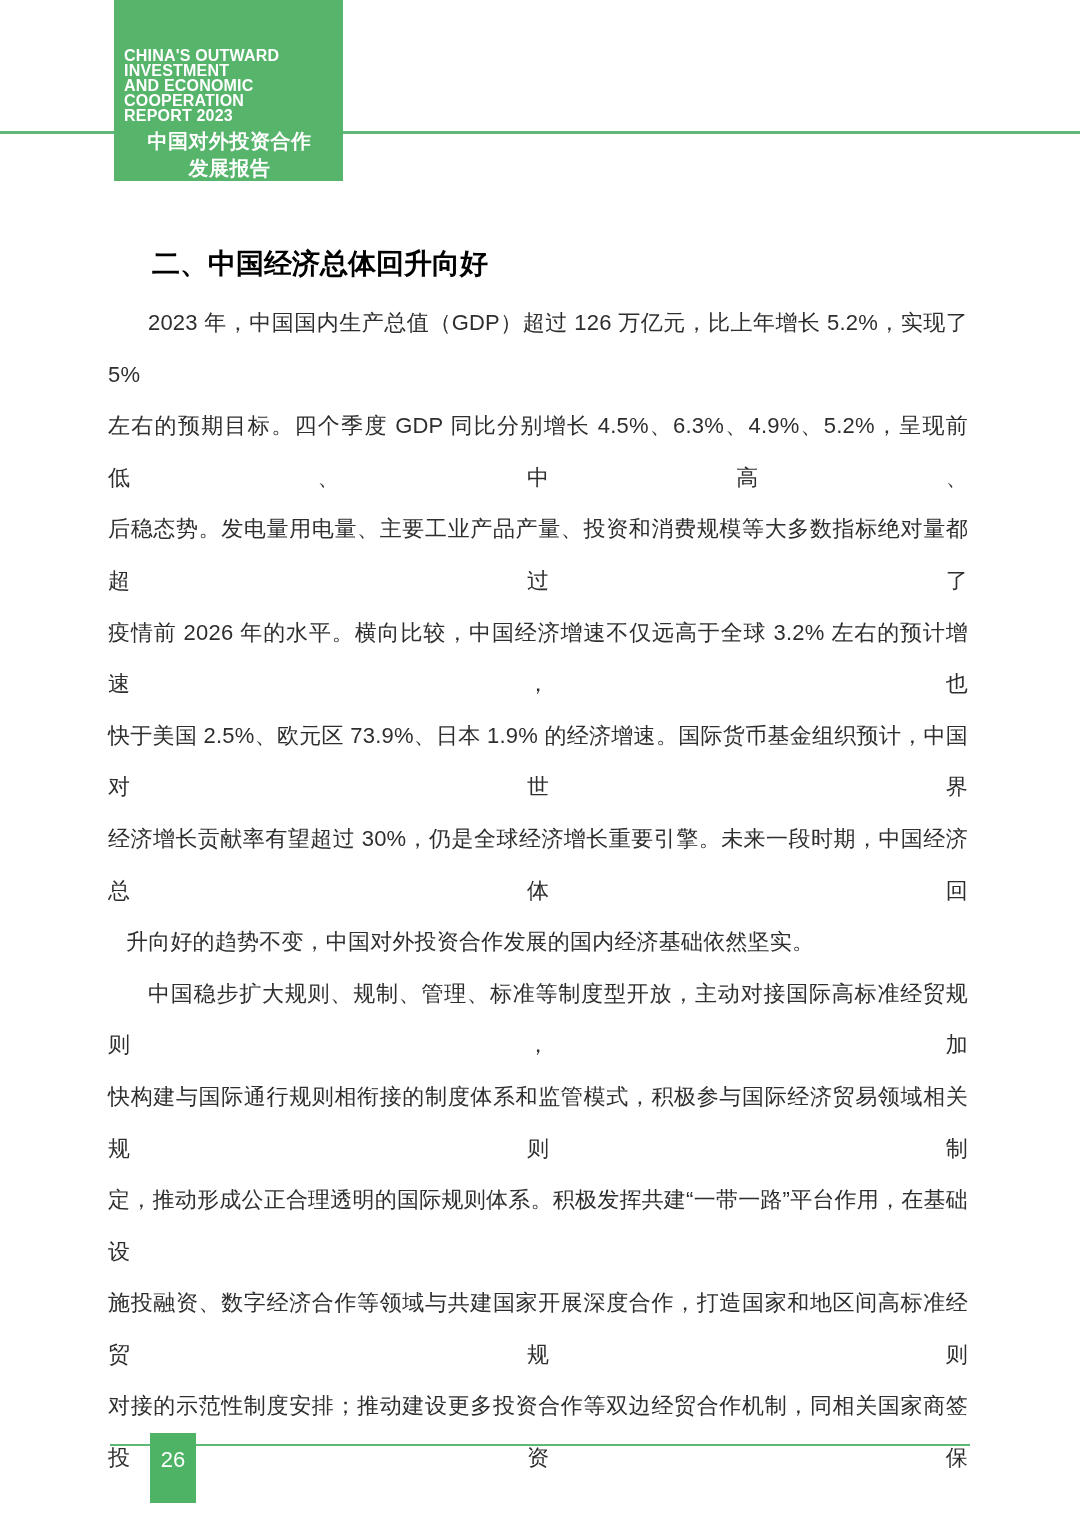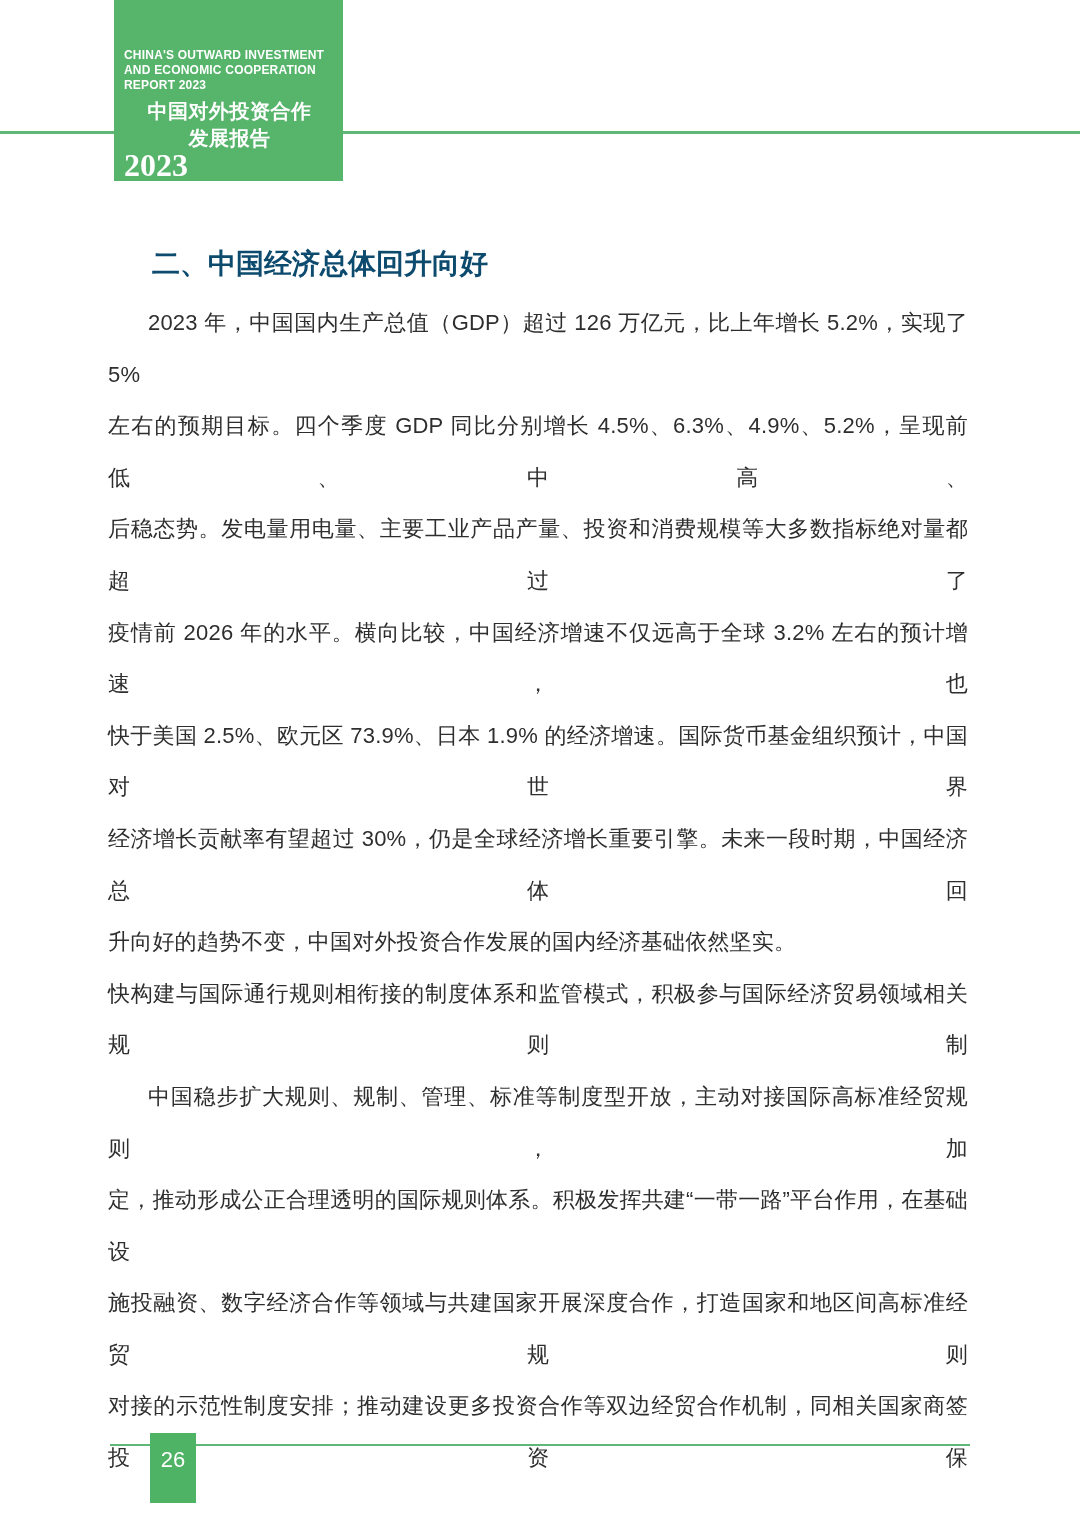--- a/index.html
+++ b/index.html
@@ -19,56 +19,56 @@
     background:#5fb878; z-index:1;
   }
   .header-block {
     position:absolute; left:114px; top:0;
     width:229px; height:181px;
     background:#56b46b; color:#ffffff;
     padding:48px 8px 0 10px;
     z-index:2;
   }
   .header-en {
-    font-size:12px; font-weight:bold;
+    font-size:16px; font-weight:bold;
     line-height:15px; letter-spacing:0.2px;
   }
   .header-cn {
     font-size:20px; font-weight:bold;
     line-height:27px; margin-top:5px; letter-spacing:0.5px;text-align:center;
   }
   .header-year {
     font-family:"Liberation Serif", serif;
     font-size:32px; font-weight:bold;
     line-height:30px; margin-top:-2px;
   }
 
   
   .content {
     position:absolute; left:108px; top:0;
     width:860px; padding-top:246px;
   }
   .section-heading {
     font-size:28px; font-weight:bold;
     line-height:36px;
-    color:#0c4a6e;
+    color:#000000;
     margin-left:44px;
     margin-bottom:15px;
   }
   .section-heading.s2 { margin-top:5px; margin-bottom:14px; }
   .tline {
     font-size:22px;
     line-height:51.6px;
     text-align:justify;
     text-align-last:justify;
     letter-spacing:0.2px;
     white-space:normal;
   }
   .tline.first { text-indent:40px; }
-  .tline.para-end { text-align:left; text-align-last:left; }
+  .tline.para-end { text-align:left; text-align-last:left;margin-left:18px; }
 
   
   .bottom-rule {
     position:absolute; left:110px; top:1444px;
     width:860px; height:2px;
     background:#5fb878; z-index:1;
   }
   .page-box {
     position:absolute; left:150px; top:1433px;
     width:46px; height:70px;
@@ -99,22 +99,22 @@
 
   <div class="section-heading">二、中国经济总体回升向好</div>
   <div class="tline first">2023 年，中国国内生产总值（GDP）超过 126 万亿元，比上年增长 5.2%，实现了 5%</div>
   <div class="tline">左右的预期目标。四个季度 GDP 同比分别增长 4.5%、6.3%、4.9%、5.2%，呈现前低、中高、</div>
   <div class="tline">后稳态势。发电量用电量、主要工业产品产量、投资和消费规模等大多数指标绝对量都超过了</div>
   <div class="tline">疫情前 2026 年的水平。横向比较，中国经济增速不仅远高于全球 3.2% 左右的预计增速，也</div>
   <div class="tline">快于美国 2.5%、欧元区 73.9%、日本 1.9% 的经济增速。国际货币基金组织预计，中国对世界</div>
   <div class="tline">经济增长贡献率有望超过 30%，仍是全球经济增长重要引擎。未来一段时期，中国经济总体回</div>
   <div class="tline para-end">升向好的趋势不变，中国对外投资合作发展的国内经济基础依然坚实。</div>
 
+  <div class="tline first">中国稳步扩大规则、规制、管理、标准等制度型开放，主动对接国际高标准经贸规则，加</div>
   <div class="tline">快构建与国际通行规则相衔接的制度体系和监管模式，积极参与国际经济贸易领域相关规则制</div>
-  <div class="tline first">中国稳步扩大规则、规制、管理、标准等制度型开放，主动对接国际高标准经贸规则，加</div>
   <div class="tline">定，推动形成公正合理透明的国际规则体系。积极发挥共建“一带一路”平台作用，在基础设</div>
   <div class="tline">施投融资、数字经济合作等领域与共建国家开展深度合作，打造国家和地区间高标准经贸规则</div>
   <div class="tline">对接的示范性制度安排；推动建设更多投资合作等双边经贸合作机制，同相关国家商签投资保</div>
 
 </div>
 
 <div class="bottom-rule"></div>
 <div class="page-box">
   <span>26</span>
 </div>

